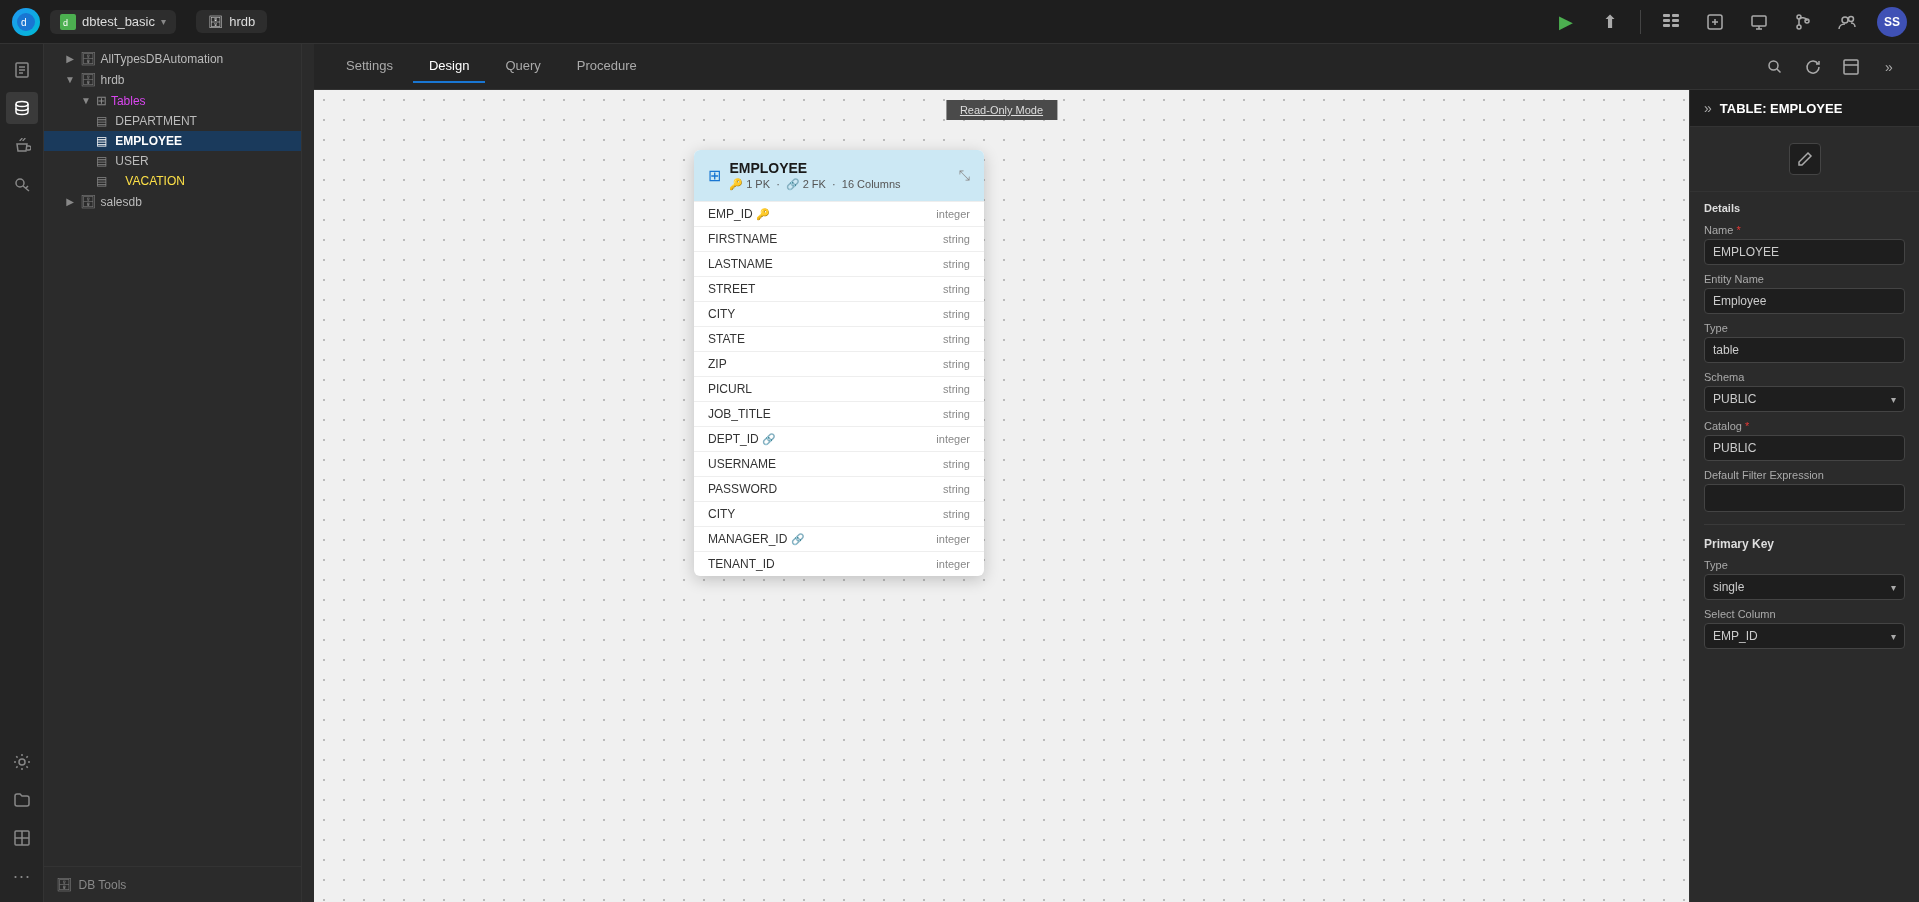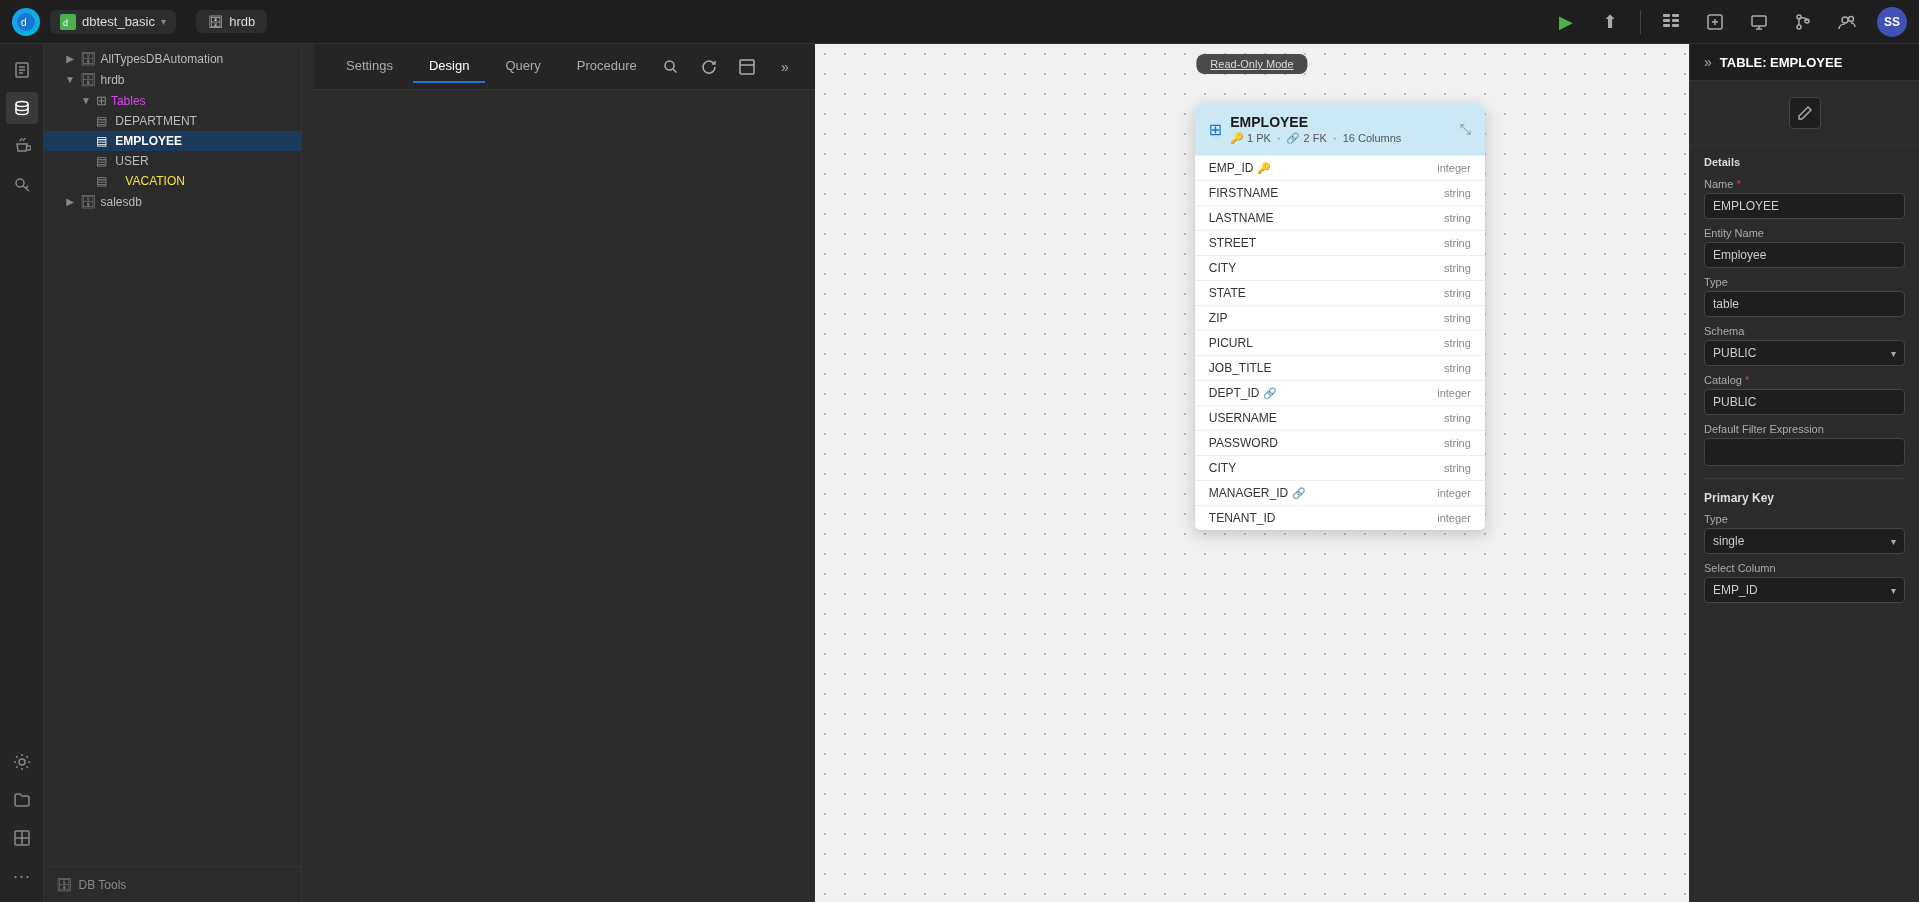--- a/index.html
+++ b/index.html
@@ -36,34 +36,34 @@
     .sidebar-tree { flex: 1; overflow-y: auto; padding: 4px 0; }
     .tree-item { display: flex; align-items: center; padding: 3px 8px 3px 8px; cursor: pointer; font-size: 12px; color: #bbb; gap: 4px; }
     .tree-item.active { background: #1a3a5c; color: #fff; }
     .tree-indent-1 { padding-left: 20px; }
     .tree-indent-2 { padding-left: 36px; }
     .tree-indent-3 { padding-left: 52px; }
     .tree-arrow { width: 12px; height: 12px; display: flex; align-items: center; justify-content: center; font-size: 10px; color: #888; }
     .sidebar-bottom { padding: 10px 12px; border-top: 1px solid #333; display: flex; align-items: center; gap: 6px; font-size: 12px; color: #888; cursor: pointer; }
 
     
-    .content-area { flex: 1; display: flex; flex-direction: row; overflow: hidden; padding-left: 12px; }
+    .content-area { flex: 1; display: flex; flex-direction: column; overflow: hidden; padding-left: 12px; }
 
     
     .tab-bar { height: 46px; background: #252525; display: flex; align-items: center; border-bottom: 1px solid #333; padding: 0 16px; gap: 4px; flex-shrink: 0; }
     .tab-item { padding: 8px 16px; font-size: 13px; color: #aaa; cursor: pointer; border-bottom: 2px solid transparent; }
     .tab-item.active { color: #fff; border-bottom: 2px solid #1976D2; font-weight: 500; }
     .tab-actions { margin-left: auto; display: flex; align-items: center; gap: 10px; }
     .tab-action-btn { color: #aaa; font-size: 16px; cursor: pointer; width: 28px; height: 28px; display: flex; align-items: center; justify-content: center; }
 
     
     .design-canvas { flex: 1; background: #f0f0f0; background-image: radial-gradient(circle, #bbb 1px, transparent 1px); background-size: 20px 20px; position: relative; overflow: hidden; }
 
     
-    .readonly-badge { position: absolute; top: 10px; left: 50%; transform: translateX(-50%); background: #4a4a4a; color: #ddd; font-size: 11px; padding: 4px 14px; border-radius: 8px; cursor: pointer; z-index: 10; text-decoration: underline; }
+    .readonly-badge { position: absolute; top: 10px; left: 50%; transform: translateX(-50%); background: #4a4a4a; color: #ddd; font-size: 11px; padding: 4px 14px; border-radius: 0; cursor: pointer; z-index: 10; text-decoration: underline; }
 
     
     .table-card { position: absolute; left: 380px; top: 60px; width: 290px; background: white; border-radius: 6px; box-shadow: 0 4px 16px rgba(0,0,0,0.2); overflow: hidden; }
     .table-card-header { background: #cce8f4; padding: 10px 14px; display: flex; align-items: center; gap: 8px; }
     .table-card-title { font-size: 14px; font-weight: bold; color: #1a1a1a; flex: 1; }
     .table-card-meta { font-size: 11px; color: #555; margin-top: 2px; }
     .table-card-expand { color: #888; font-size: 14px; cursor: pointer; }
     .table-row { display: flex; align-items: center; padding: 5px 14px; border-top: 1px solid #eee; font-size: 12px; }
     .col-name { flex: 1; color: #333; }
     .col-type { color: #888; font-size: 11px; }

